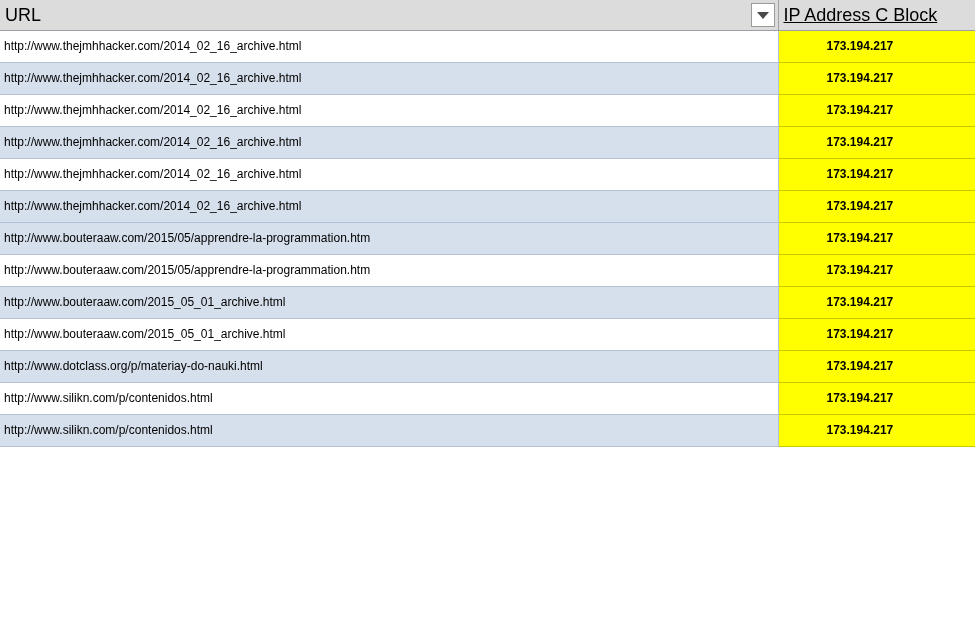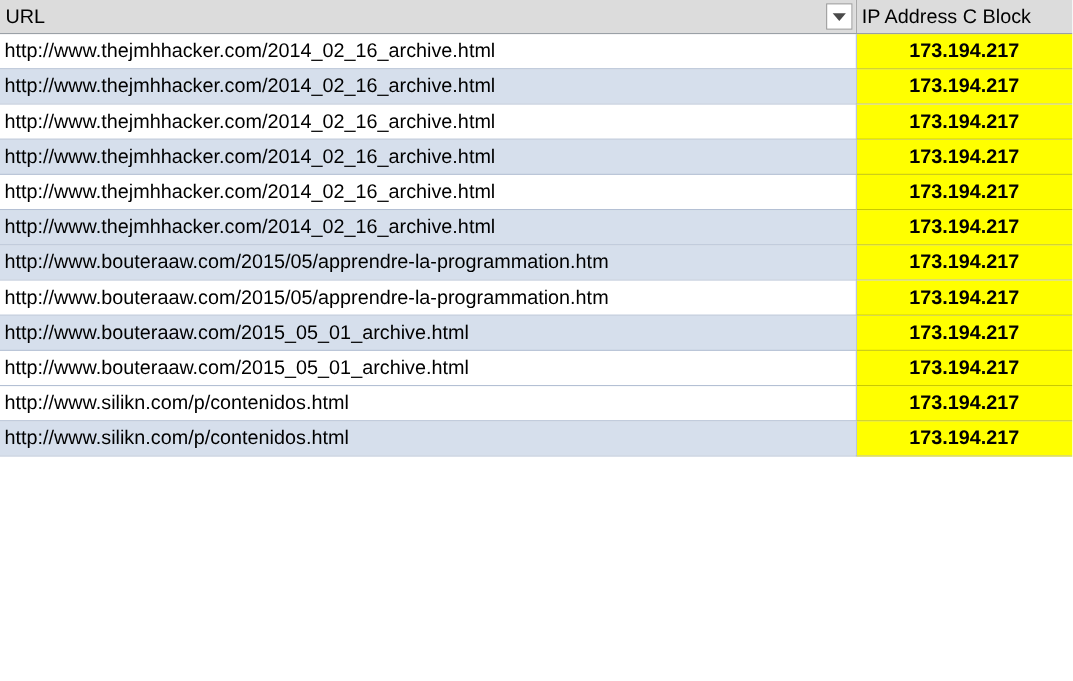--- a/index.html
+++ b/index.html
@@ -50,20 +50,21 @@
   thead th .hdr-label {
     display: block;
     padding-left: 5px;
     line-height: 30px;
     overflow: hidden;
     text-overflow: clip;
     white-space: nowrap;
   }
   thead th.ip-head {
     border-right: none;
+    text-decoration: underline;
   }
 
   .filter-btn {
     position: absolute;
     top: 3px;
     right: 3px;
     width: 24px;
     height: 24px;
     background: #ffffff;
     border: 1px solid #9b9b9b;
@@ -79,21 +80,21 @@
     border-left: 6px solid transparent;
     border-right: 6px solid transparent;
     border-top: 7px solid #4a4a4a;
   }
 
   
   tbody td {
     padding: 0;
     margin: 0;
     height: 31px;
-    font-size: 18px;
+    font-size: 12px;
     color: #000000;
     vertical-align: middle;
     white-space: nowrap;
     overflow: hidden;
     border-bottom: 1px solid #b4c0d4;
     border-right: 1px solid #b4c0d4;
   }
 
   td.url-cell {
     background: #ffffff;
@@ -221,20 +222,28 @@
           </td>
         </tr>
         <tr>
           <td class="url-cell">
             <span class="txt">http://www.bouteraaw.com/2015_05_01_archive.html</span>
           </td>
           <td class="ip-cell">
             <span class="txt">173.194.217</span>
           </td>
         </tr>
+        <tr class="alt">
+          <td class="url-cell">
+            <span class="txt">http://www.dotclass.org/p/materiay-do-nauki.html</span>
+          </td>
+          <td class="ip-cell">
+            <span class="txt">173.194.217</span>
+          </td>
+        </tr>
         <tr>
           <td class="url-cell">
             <span class="txt">http://www.silikn.com/p/contenidos.html</span>
           </td>
           <td class="ip-cell">
             <span class="txt">173.194.217</span>
           </td>
         </tr>
         <tr class="alt">
           <td class="url-cell">

